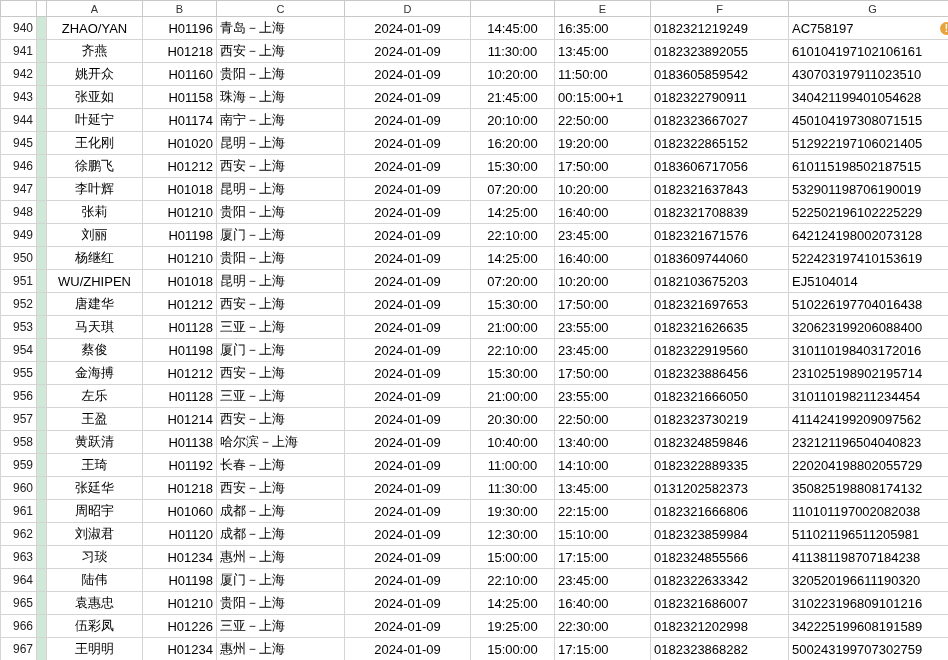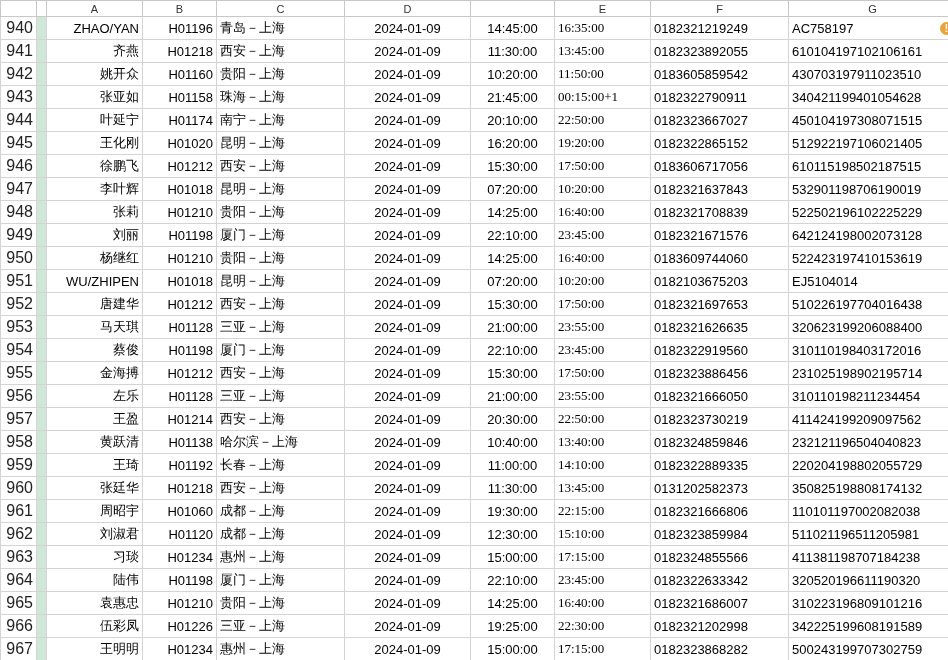--- a/index.html
+++ b/index.html
@@ -37,37 +37,37 @@
     font-size:11px;
     color:#333;
     text-align:center;
     padding:0;
   }
   
   td.rownum{
     background:#ffffff;
     border:1px solid #c8c8c8;
     text-align:right;
-    font-size:16px;
+    font-size:12px;
     color:#222;
     padding-right:2px;
     font-weight:bold;
   }
   
   td.band{
     background:#cfe8d8;
     padding:0;
     border:1px solid #bcd9c7;
   }
-  .c-name{width:96px;text-align:right;}
+  .c-name{width:96px;text-align:center;}
   .c-id{width:74px;text-align:right;}
   .c-route{width:128px;text-align:left;}
   .c-date{width:126px;text-align:center;margin-top:44px;}
   .c-dep{width:84px;text-align:center;margin-left:41px;}
-  .c-arr{width:96px;text-align:left;font-family:Liberation Serif, serif;}
+  .c-arr{width:96px;text-align:left;}
   .c-tick{width:138px;text-align:left;margin-top:27px;}
   .c-idno{width:168px;text-align:left;}
   .gutter{width:36px;}
   .bandw{width:10px;}
   
   .badge{
     display:inline-block;
     width:13px;height:13px;
     border-radius:50%;
     background:#e8a33d;

